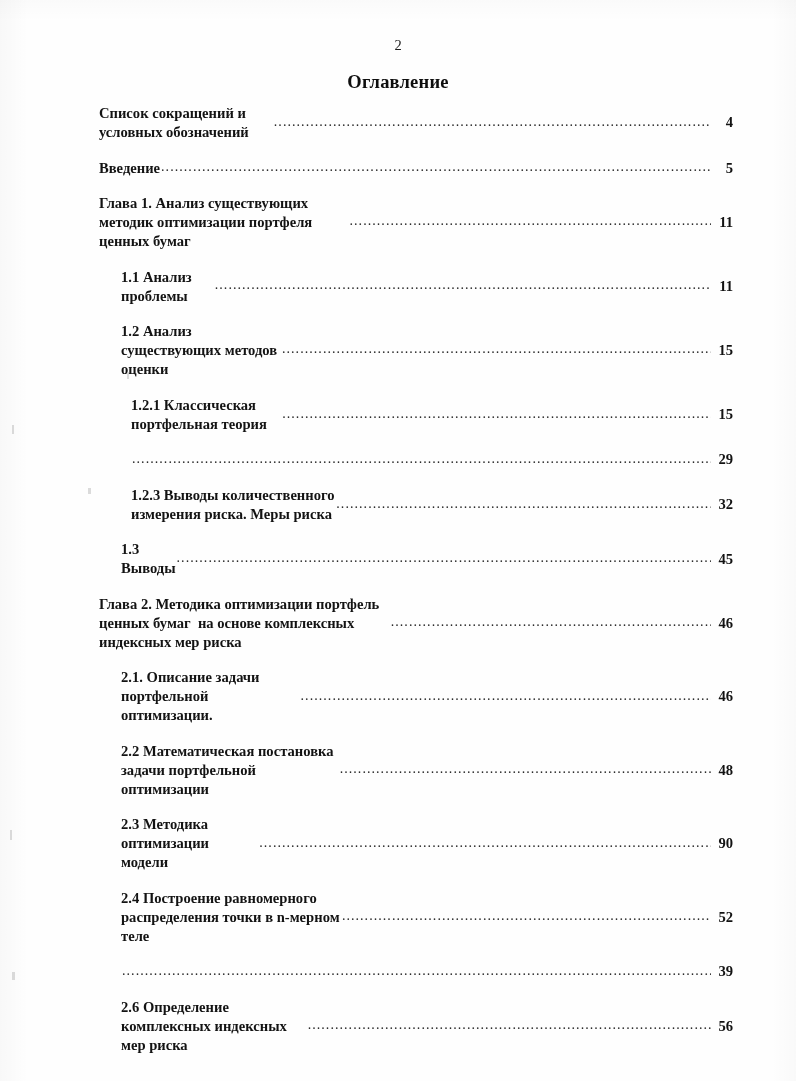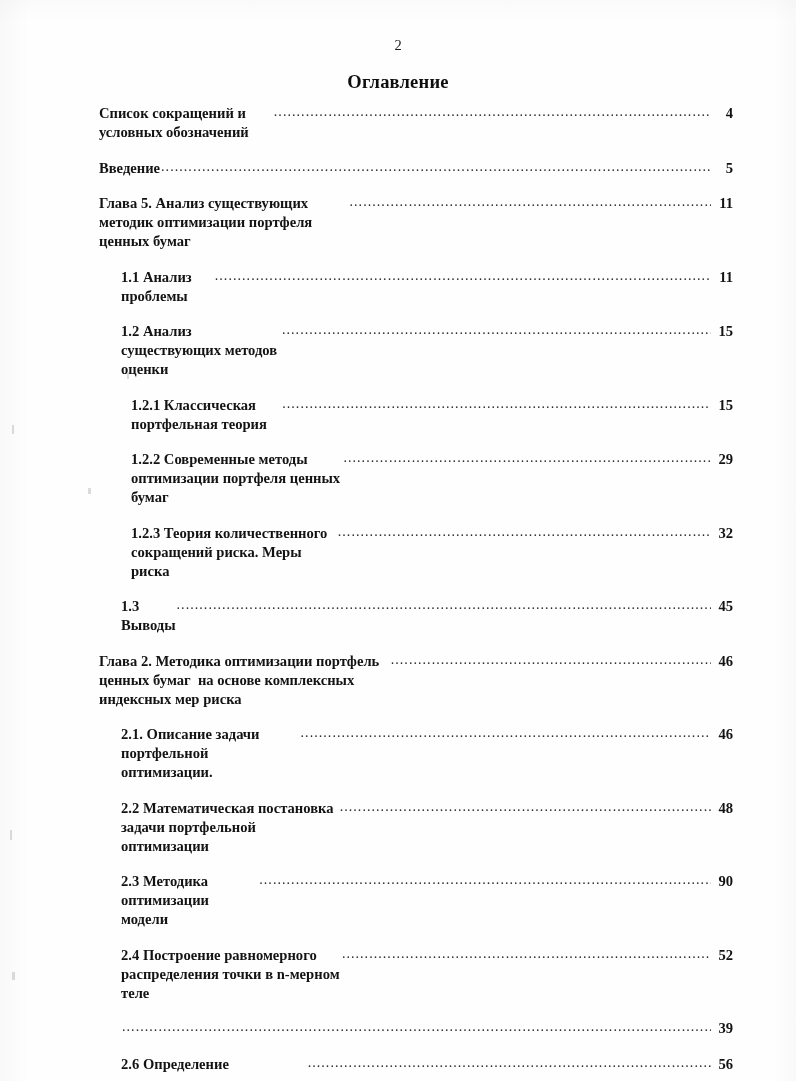--- a/index.html
+++ b/index.html
@@ -78,21 +78,21 @@
   }
 
   
   .lvl0 { padding-left: 0px;  }
   .lvl1 { padding-left: 22px; }
   .lvl2 { padding-left: 32px; }
 
   
   .entry-row {
     display: flex;
-    align-items: flex-start;
+    align-items: center;
     width: 100%;
   }
   .entry-text {
     white-space: pre-wrap;
     flex: 0 1 auto;
   }
   .leader {
     flex: 1 1 auto;
     overflow: hidden;
     white-space: nowrap;
@@ -147,21 +147,21 @@
       </div>
       <div class="toc-entry lvl0">
         <div class="entry-row">
           <span class="entry-text">Введение </span>
           <span class="leader"></span>
           <span class="entry-page">5</span>
         </div>
       </div>
       <div class="toc-entry lvl0">
         <div class="entry-row">
-          <span class="entry-text">Глава 5. Анализ существующих методик оптимизации портфеля ценных бумаг</span>
+          <span class="entry-text">Глава 1. Анализ существующих методик оптимизации портфеля ценных бумаг</span>
           <span class="leader"></span>
           <span class="entry-page">11</span>
         </div>
       </div>
       <div class="toc-entry lvl1">
         <div class="entry-row">
           <span class="entry-text">1.1 Анализ проблемы</span>
           <span class="leader"></span>
           <span class="entry-page">11</span>
         </div>
@@ -175,28 +175,27 @@
       </div>
       <div class="toc-entry lvl2">
         <div class="entry-row">
           <span class="entry-text">1.2.1 Классическая портфельная теория</span>
           <span class="leader"></span>
           <span class="entry-page">15</span>
         </div>
       </div>
       <div class="toc-entry lvl2">
         <div class="entry-row">
-          <span class="entry-text">1.2.2 Современные методы оптимизации портфеля ценных бумаг </span>
           <span class="leader"></span>
           <span class="entry-page">29</span>
         </div>
       </div>
       <div class="toc-entry lvl2">
         <div class="entry-row">
-          <span class="entry-text">1.2.3 Теория количественного сокращений риска. Меры риска </span>
+          <span class="entry-text">1.2.3 Выводы количественного измерения риска. Меры риска </span>
           <span class="leader"></span>
           <span class="entry-page">32</span>
         </div>
       </div>
       <div class="toc-entry lvl1">
         <div class="entry-row">
           <span class="entry-text">1.3 Выводы</span>
           <span class="leader"></span>
           <span class="entry-page">45</span>
         </div>

